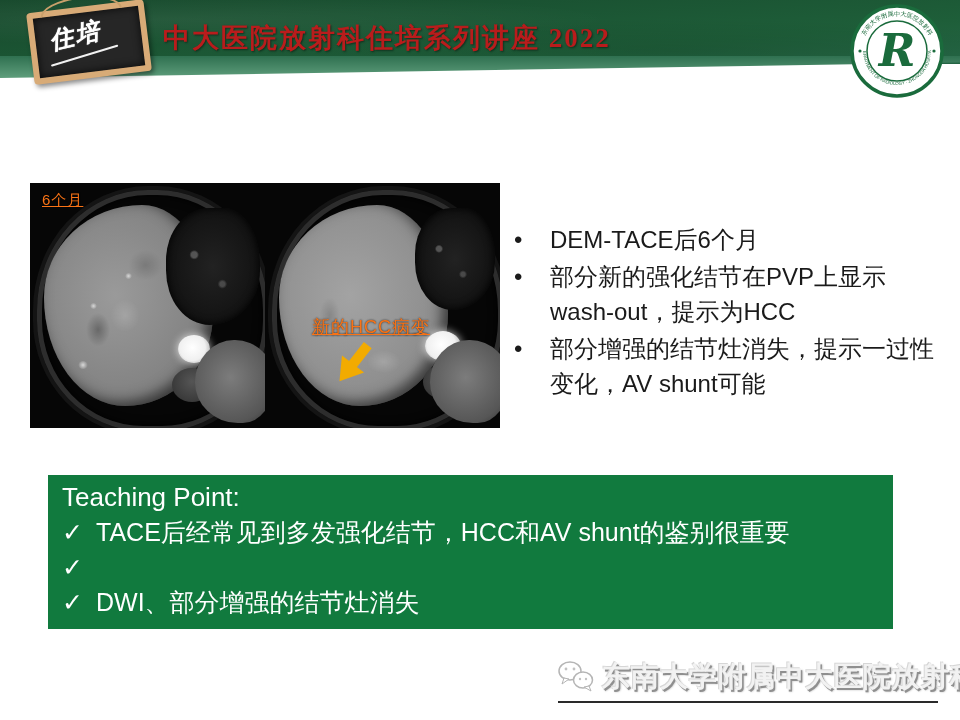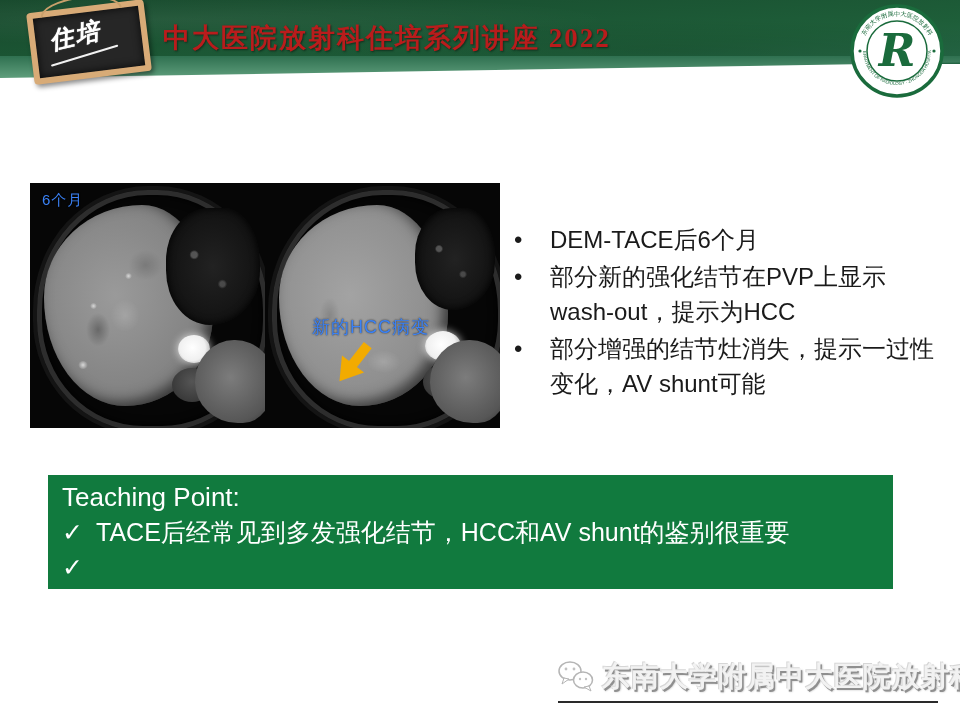--- a/index.html
+++ b/index.html
@@ -101,34 +101,34 @@
     background:radial-gradient(circle at 50% 40%, #555 0%, #3a3a3a 70%, #1c1c1c 100%);
   }
   .mri .bowel{
     position:absolute;right:-4%;bottom:2%;width:34%;height:34%;
     border-radius:50% 50% 40% 55%/52% 48% 50% 50%;
     background:radial-gradient(ellipse at 45% 45%, #7c7c7c 0%, #565656 70%, #2a2a2a 100%);
   }
   .mri .spot{position:absolute;width:7px;height:6px;border-radius:50%;
     background:radial-gradient(circle,#d8d8d8 0%,rgba(160,160,160,0) 75%);}
   .mri-label{
-    position:absolute;color:#3b82f6;font-size:15px;letter-spacing:1px;z-index:6;
-    font-family:"Liberation Sans",sans-serif;text-shadow:0 0 2px rgba(0,0,0,.8);
+    position:absolute;color:#f97316;font-size:15px;letter-spacing:1px;z-index:6;
+    font-family:"Liberation Sans",sans-serif;text-shadow:0 0 2px rgba(0,0,0,.8);text-decoration:underline;
   }
   .label-left{left:12px;top:8px;}
   .label-lesion{left:47px;top:132px;font-size:18px;}
   .lesion-arrow{position:absolute;left:62px;top:155px;width:52px;height:52px;z-index:6;}
   
   .bullets{position:absolute;left:514px;top:222px;width:436px;color:#1a1a1a;}
   .bullet{display:flex;margin-bottom:2px;}
   .bullet .dot{width:36px;font-size:24px;line-height:35px;flex:none;}
   .bullet .btxt{font-size:24px;line-height:35px;}
   
   .teach{
-    position:absolute;left:48px;top:475px;width:845px;height:114px;
+    position:absolute;left:48px;top:475px;width:845px;height:154px;
     background:var(--box-green);color:#ffffff;box-sizing:border-box;
     padding:5px 14px 0 14px;
   }
   .teach-title{font-size:26px;line-height:35px;}
   .teach-item{display:flex;font-size:25px;line-height:35px;}
   .teach-item .chk{width:34px;flex:none;}
   
   .footer{position:absolute;left:556px;top:658px;display:flex;align-items:center;}
   .wechat{width:40px;height:36px;margin-right:6px;}
   .footer-text{

